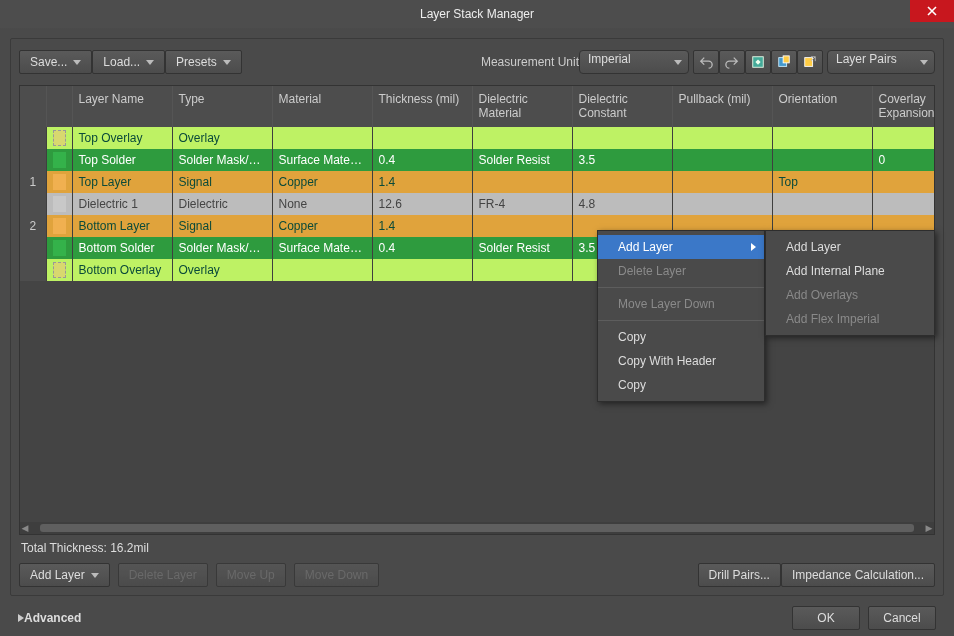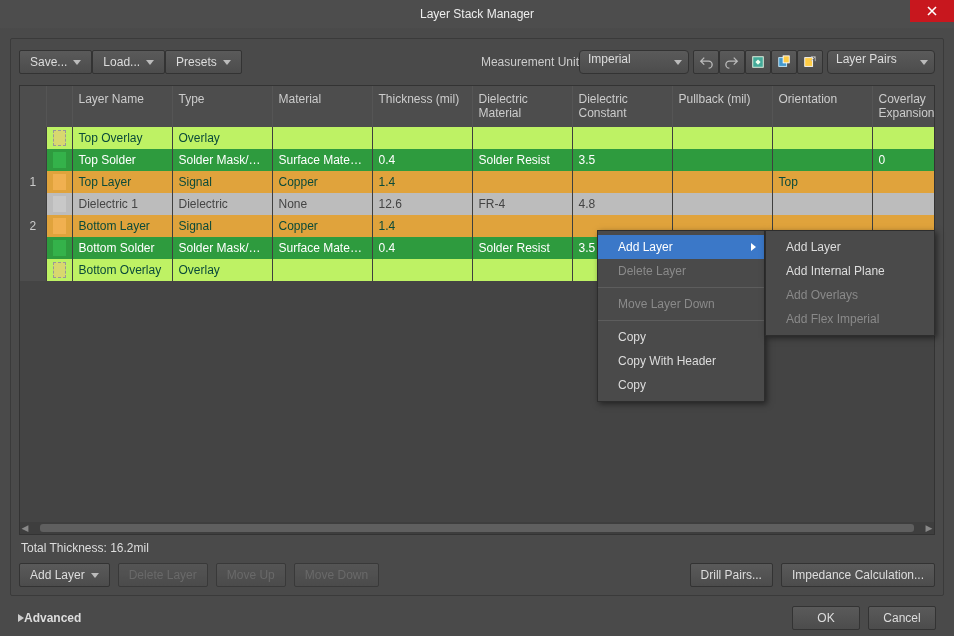--- a/index.html
+++ b/index.html
@@ -38,21 +38,21 @@
 tr.r-green td.colorcell > div { background: #34b24a; height: 16px; }
 tr.r-orange td.colorcell > div { background: #f0b050; height: 16px; }
 tr.r-gray td.colorcell > div { background: #c8c8c8; height: 16px; }
 .emptygrid { flex: 1; background: #444; }
 .hscroll { height: 12px; background: #3e3e3e; display: flex; align-items: center; }
 .hscroll .thumb { flex: 1; height: 8px; background: #5f5f5f; margin: 0 10px; border-radius: 3px; }
 .hscroll .arr { width: 10px; text-align: center; color: #888; font-size: 9px; }
 
 .status { padding: 6px 2px 8px 2px; color: #ddd; font-size: 12px; }
 .lowerbar { display: flex; align-items: center; gap: 8px; }
-.lowerbar .right { margin-left: auto; display: flex; gap: 8px; }
+.lowerbar .right { margin-left: auto; display: flex; }
 
 .advrow { display: flex; align-items: center; padding: 10px 8px 0 8px; }
 .advrow .arrowr { border-top: 4px solid transparent; border-bottom: 4px solid transparent; border-left: 6px solid #ccc; }
 .advrow .right { margin-left: auto; display: flex; gap: 8px; }
 .widebtn { min-width: 68px; justify-content: center; }
 
 
 .ctx { position: absolute; background: #4a4a4a; border: 1px solid #2d2d2d; box-shadow: 2px 2px 6px rgba(0,0,0,0.5); font-size: 12px; padding: 4px 0; }
 .ctx .item { padding: 5px 30px 5px 20px; color: #ddd; white-space: nowrap; cursor: pointer; position: relative; }
 .ctx .item.dis { color: #8a8a8a; cursor: default; }

